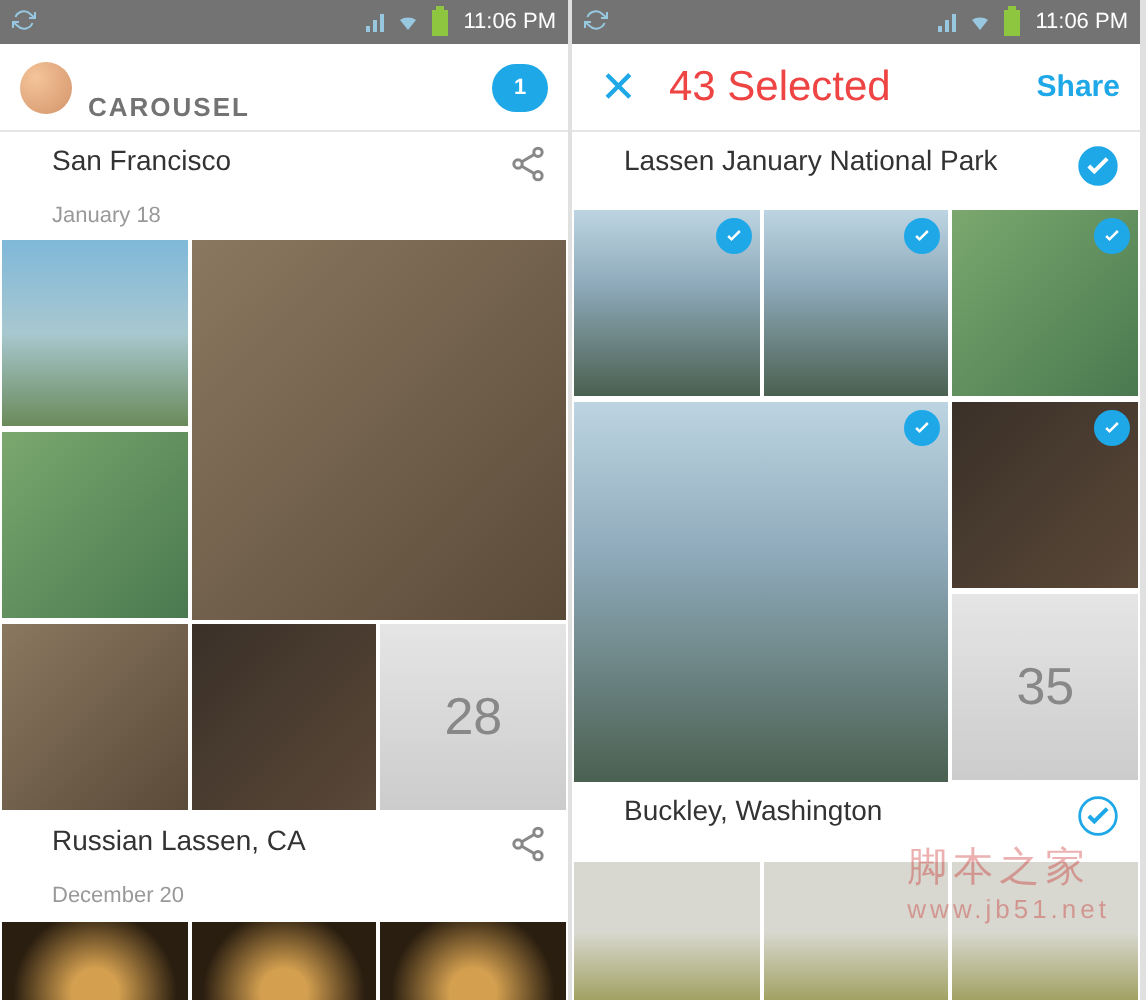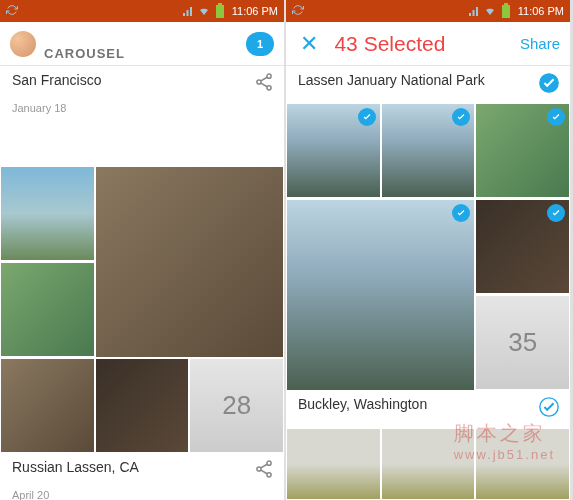--- a/index.html
+++ b/index.html
@@ -1,33 +1,33 @@
 <!DOCTYPE html>
 <html><head>
 <meta charset="utf-8">
 <style>
   * { margin: 0; padding: 0; box-sizing: border-box; }
   body { font-family: -apple-system, Helvetica, Arial, sans-serif; background: #e0e0e0; width: 573px; height: 500px; position: relative; }
   .screens { display: flex; gap: 2px; }
   .screen { width: 284px; background: #fff; display: flex; flex-direction: column; }
-  .status-bar { background: #c2410c; color: #98c8e0; height: 22px; display: flex; align-items: center; justify-content: flex-end; padding: 0 6px; font-size: 11px; font-weight: 500; gap: 4px; }
+  .status-bar { background: #737373; color: #98c8e0; height: 22px; display: flex; align-items: center; justify-content: flex-end; padding: 0 6px; font-size: 11px; font-weight: 500; gap: 4px; }
   .status-bar .refresh { margin-right: auto; color: #98c8e0; }
   .sb-icon { width: 12px; height: 12px; }
   .sb-battery { width: 8px; height: 13px; background: #8ec640; position: relative; margin-left: 2px; }
   .sb-battery::before { content: ''; position: absolute; top: -2px; left: 2px; width: 4px; height: 2px; background: #8ec640; }
   .sb-time { margin-left: 4px; color: #fff; }
   .app-header { height: 44px; display: flex; align-items: center; padding: 0 10px; border-bottom: 1px solid #e5e5e5; }
   .logo-avatar { width: 26px; height: 26px; border-radius: 50%; background: radial-gradient(circle at 30% 30%, #f4c49a, #d4946a); margin-right: 8px; }
   .logo-text { font-weight: 700; letter-spacing: 1px; color: #737373; font-size: 13px; margin-top: 20px; }
   .messages-icon { margin-left: auto; width: 28px; height: 24px; background: #1ea8e8; border-radius: 12px; position: relative; display: flex; align-items: center; justify-content: center; color: #fff; font-size: 11px; font-weight: 600; }
   .messages-icon::after { content: ''; position: absolute; bottom: -4px; right: 7px; border: 4px solid transparent; border-top-color: #1ea8e8; }
   .close-x { font-size: 22px; color: #1ea8e8; font-weight: 300; margin-right: 12px; padding: 0 4px; }
   .header-title { font-size: 21px; color: #ef4444; flex: 1; }
-  .share-link { color: #1ea8e8; font-size: 15px; font-weight: 400; margin-left: 14px; }
-  .section-header { padding: 6px 10px 6px 12px; display: flex; align-items: flex-start; justify-content: space-between; }
+  .share-link { color: #1ea8e8; font-size: 15px; font-weight: 700; margin-left: 14px; }
+  .section-header { padding: 6px 10px 6px 26px; display: flex; align-items: flex-start; justify-content: space-between; }
   .sh-text .loc { font-size: 14px; color: #333; }
   .sh-text .date { font-size: 11px; color: #999; margin-top: 14px; }
   .share-icon, .sel-toggle { color: #888; }
   .sel-toggle.selected svg circle.outer { fill: #1ea8e8; stroke: #1ea8e8; }
   .sel-toggle svg circle.outer { fill: #fff; stroke: #1ea8e8; stroke-width: 1.5; }
   .grid { display: grid; grid-template-columns: repeat(3, 1fr); gap: 2px; padding: 0 1px; }
   .cell { background: linear-gradient(135deg, #7aa86e, #4a7950); position: relative; aspect-ratio: 1/1; overflow: hidden; }
   .cell.sky { background: linear-gradient(to bottom, #7fb8d9 0%, #a8c8d0 50%, #6a8a5a 100%); }
   .cell.indoor { background: linear-gradient(135deg, #3a3028, #5a4838); }
   .cell.mtn { background: linear-gradient(to bottom, #bdd5e2 0%, #8faabb 40%, #4a6050 100%); }
@@ -84,35 +84,35 @@
         <svg width="20" height="20" viewBox="0 0 24 24" fill="none" stroke="currentColor" stroke-width="1.8">
             <circle cx="18" cy="5" r="2.5"></circle>
             <circle cx="6" cy="12" r="2.5"></circle>
             <circle cx="18" cy="19" r="2.5"></circle>
             <line x1="8.3" y1="10.7" x2="15.7" y2="6.3"></line>
             <line x1="8.3" y1="13.3" x2="15.7" y2="17.7"></line>
           </svg>
       </span>
     </div>
 
-    <div class="grid" style="grid-template-rows: 94px 94px 94px; margin-top: 47px;">
+    <div class="grid" style="grid-template-rows: 94px 94px 94px;">
       <div class="cell sky"></div>
       <div class="cell wide people tall"></div>
       <div class="cell"></div>
       <div class="cell people"></div>
       <div class="cell indoor"></div>
       <div class="cell white">
         <span>28</span>
       </div>
     </div>
 
     <div class="section-header">
       <div class="sh-text">
         <div class="loc">Russian Lassen, CA</div>
-        <div class="date">April 20</div>
+        <div class="date">December 20</div>
       </div>
       <span class="share-icon">
         <svg width="20" height="20" viewBox="0 0 24 24" fill="none" stroke="currentColor" stroke-width="1.8">
             <circle cx="18" cy="5" r="2.5"></circle>
             <circle cx="6" cy="12" r="2.5"></circle>
             <circle cx="18" cy="19" r="2.5"></circle>
             <line x1="8.3" y1="10.7" x2="15.7" y2="6.3"></line>
             <line x1="8.3" y1="13.3" x2="15.7" y2="17.7"></line>
           </svg>
       </span>

